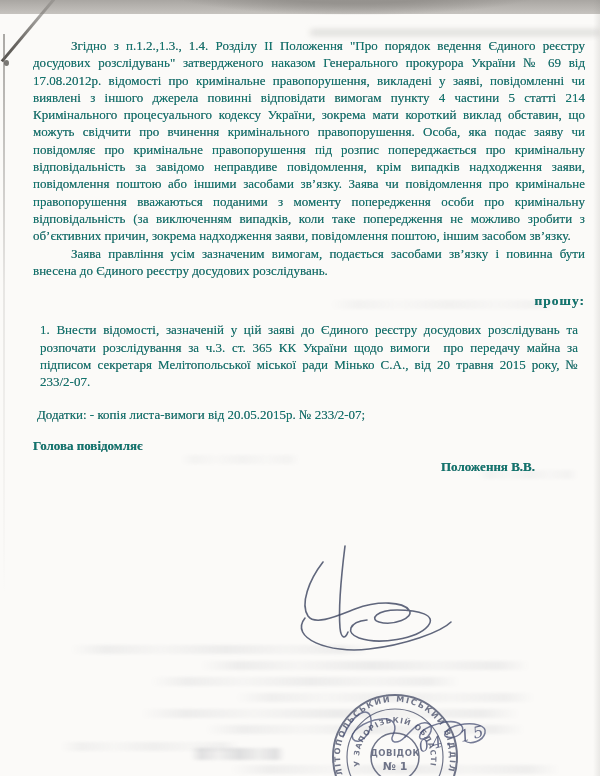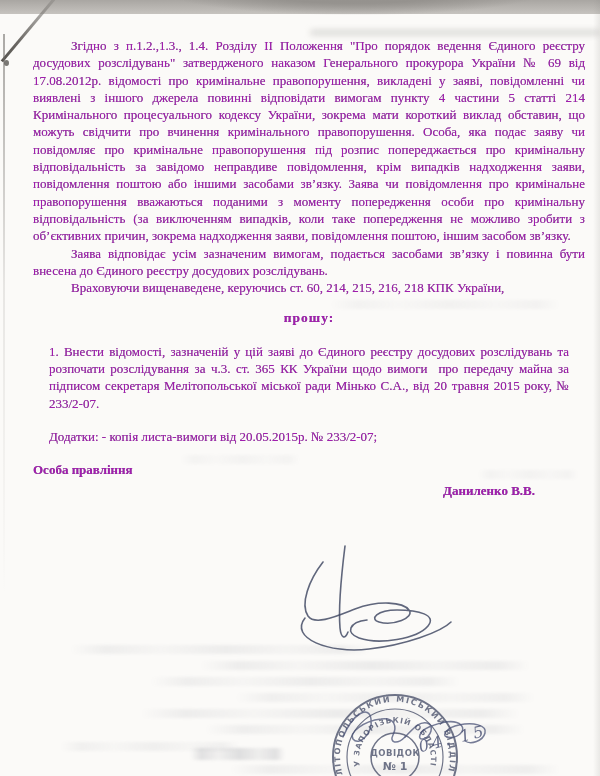--- a/index.html
+++ b/index.html
@@ -21,28 +21,28 @@
   .left-edge{position:absolute;left:3px;top:34px;width:2px;height:560px;
         background:linear-gradient(rgba(105,102,98,.55),rgba(160,157,153,.22) 45%,rgba(160,157,153,0));}
   .right-edge{position:absolute;right:0;top:0;width:7px;height:776px;
         background:linear-gradient(90deg,rgba(0,0,0,0),rgba(140,138,134,.16));}
   
   .ghost{position:absolute;height:9px;border-radius:4px;filter:blur(1.6px);
         background:linear-gradient(90deg,rgba(128,131,141,0),rgba(128,131,141,.5) 12%,
           rgba(128,131,141,.2) 30%,rgba(128,131,141,.55) 52%,rgba(128,131,141,.25) 72%,
           rgba(128,131,141,.5) 90%,rgba(128,131,141,0));}
   
-  .content{position:absolute;left:33px;top:37px;width:552px;color:#a21caf;
+  .content{position:absolute;left:33px;top:37px;width:552px;color:#0f766e;
         font-size:13px;line-height:17.3px;
         text-shadow:0 0 .6px rgba(58,63,78,.65);}
   .para{margin:0;text-align:justify;text-align-last:left;}
   .indent{text-indent:38px;}
-  .heading{margin:13px 0 12px;text-align:center;font-weight:bold;font-size:13.5px;letter-spacing:1px;}
-  .item{margin:16px;text-align:justify;text-align-last:left;}
-  .attach{margin:16px;white-space:pre-wrap;}
+  .heading{margin:13px 0 12px;text-align:right;font-weight:bold;font-size:13.5px;letter-spacing:1px;}
+  .item{margin:7px;text-align:justify;text-align-last:left;}
+  .attach{margin:4px;white-space:pre-wrap;}
   .attach-block{margin-top:15px;}
   .sig-row{position:relative;margin-top:14px;height:50px;}
   .sig-left div{font-weight:bold;white-space:pre-wrap;}
   .sig-name{position:absolute;right:50px;top:21px;font-weight:bold;}
   
   .signature-svg{position:absolute;left:245px;top:542px;}
   .signature-svg path{fill:none;stroke:#3d4660;stroke-width:1.6;stroke-linecap:round;opacity:.82;}
   .stamp{position:absolute;left:328px;top:690px;width:134px;height:134px;
         filter:blur(.35px);opacity:.84;}
   .stamp svg text{fill:#555b73;font-family:"DejaVu Sans",sans-serif;}
@@ -73,32 +73,31 @@
   <div class="ghost" style="left:150px;top:677px;width:310px;opacity:.2"></div>
   <div class="ghost" style="left:235px;top:693px;width:300px;opacity:.18"></div>
   <div class="ghost" style="left:140px;top:709px;width:380px;opacity:.22"></div>
   <div class="ghost" style="left:205px;top:725px;width:320px;opacity:.2"></div>
   <div class="ghost" style="left:60px;top:742px;width:180px;opacity:.17"></div>
   <div class="ghost" style="left:190px;top:748px;width:95px;height:12px;opacity:.42"></div>
   <div class="ghost" style="left:230px;top:765px;width:330px;opacity:.2"></div>
 
   <div class="content">
     <p class="para indent">Згідно з п.1.2.,1.3., 1.4. Розділу II Положення "Про порядок ведення Єдиного реєстру досудових розслідувань" затвердженого наказом Генерального прокурора України № 69 від 17.08.2012р. відомості про кримінальне правопорушення, викладені у заяві, повідомленні чи виявлені з іншого джерела повинні відповідати вимогам пункту 4 частини 5 статті 214 Кримінального процесуального кодексу України, зокрема мати короткий виклад обставин, що можуть свідчити про вчинення кримінального правопорушення. Особа, яка подає заяву чи повідомляє про кримінальне правопорушення під розпис попереджається про кримінальну відповідальність за завідомо неправдиве повідомлення, крім випадків надходження заяви, повідомлення поштою або іншими засобами зв’язку. Заява чи повідомлення про кримінальне правопорушення вважаються поданими з моменту попередження особи про кримінальну відповідальність (за виключенням випадків, коли таке попередження не можливо зробити з об’єктивних причин, зокрема надходження заяви, повідомлення поштою, іншим засобом зв’язку.</p>
-    <p class="para indent">Заява відповідає усім зазначеним вимогам, подається засобами зв’язку і повинна бути внесена до Єдиного реєстру досудових розслідувань.</p>
-    <p class="para indent">Враховуючи вищенаведене, керуючись ст. 60, 214, 215, 216, 218 КПК України,</p>
+    <p class="para indent">Заява правління усім зазначеним вимогам, подається засобами зв’язку і повинна бути внесена до Єдиного реєстру досудових розслідувань.</p>
     <p class="heading">прошу:</p>
     <p class="item">1. Внести відомості, зазначеній у цій заяві до Єдиного реєстру досудових розслідувань та розпочати розслідування за ч.3. ст. 365 КК України щодо вимоги &nbsp;про передачу майна за підписом секретаря Мелітопольської міської ради Мінько С.А., від 20 травня 2015 року, № 233/2-07.</p>
     <div class="attach-block">
       <div class="attach">Додатки: - копія листа-вимоги від 20.05.2015р. № 233/2-07;</div>
     </div>
     <div class="sig-row">
       <div class="sig-left">
-        <div>Особа правління</div>
+        <div>Голова повідомляє</div>
       </div>
-      <div class="sig-name">Даниленко В.В.</div>
+      <div class="sig-name">Положення В.В.</div>
     </div>
   </div>
 
   <svg class="signature-svg" width="230" height="120" viewBox="0 0 230 120">
     <path d="M100,4 C97,28 93,62 95,86 C96,96 100,98 103,90"></path>
     <path d="M78,20 C64,38 55,62 63,74 C70,84 92,74 110,67 C134,58 158,60 164,68 C170,76 148,84 134,80 C124,77 132,68 152,68 C174,68 192,73 183,84 C172,97 134,103 114,96 C100,91 104,80 122,78"></path>
     <path d="M60,76 C44,96 84,112 124,107 C160,103 196,90 206,80"></path>
   </svg>
 
   <div class="stamp">

